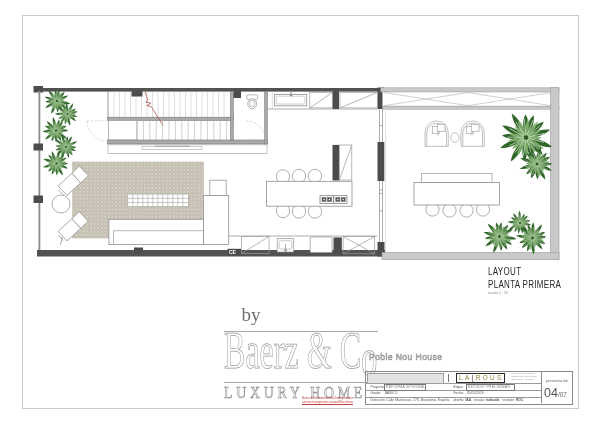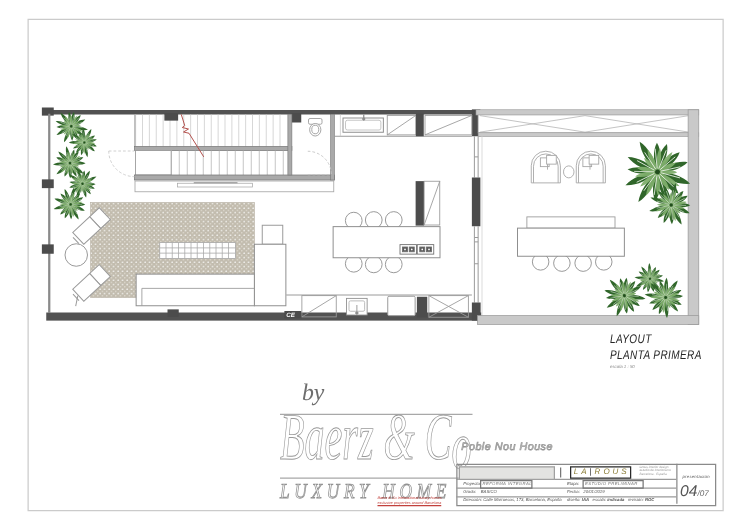--- a/index.html
+++ b/index.html
@@ -1,17 +1,17 @@
 <!DOCTYPE html>
 <html><head>
 <meta charset="utf-8">
 <style>
   html,body{margin:0;padding:0;background:#fff;}
   #page{position:relative;width:600px;height:424px;background:#fff;overflow:hidden;
-        font-family:"Liberation Sans",sans-serif;font-style:italic;}
+        font-family:"Liberation Sans",sans-serif;}
   .abs{position:absolute;}
 </style>
 </head>
 <body>
 <div id="page">
 
 <div class="abs" style="left:22px;top:15px;width:555px;height:392px;border:1px solid #cbcbcb;"></div>
 
 <svg class="abs" style="left:0;top:0" width="600" height="424" viewBox="0 0 600 424">
 <defs>

